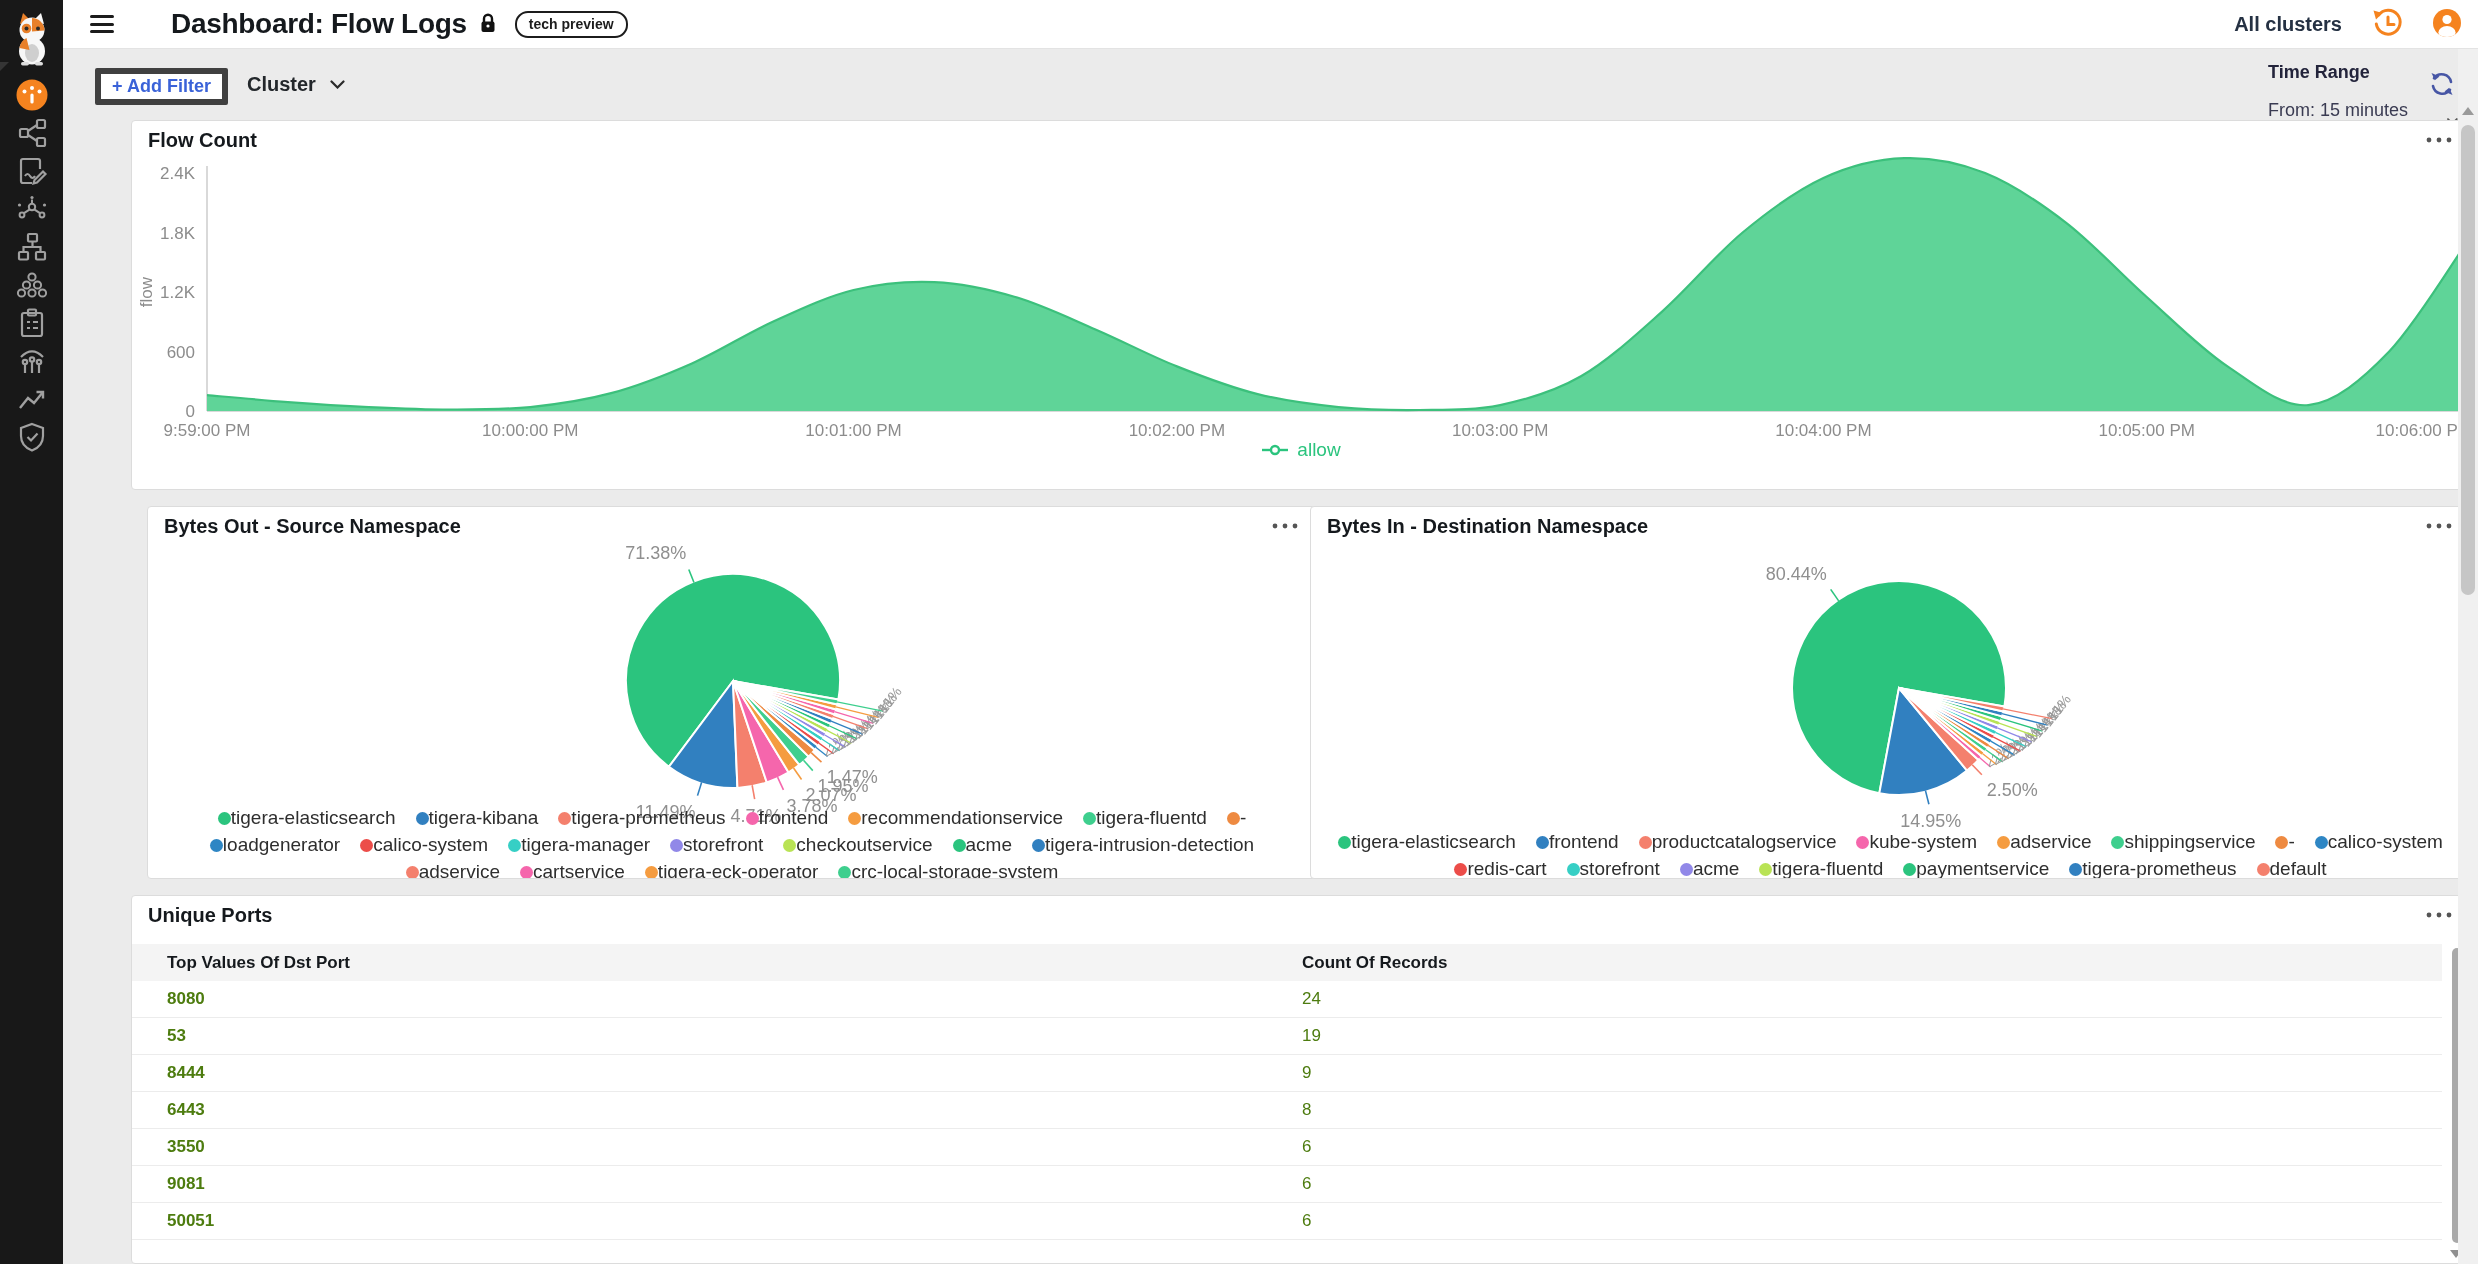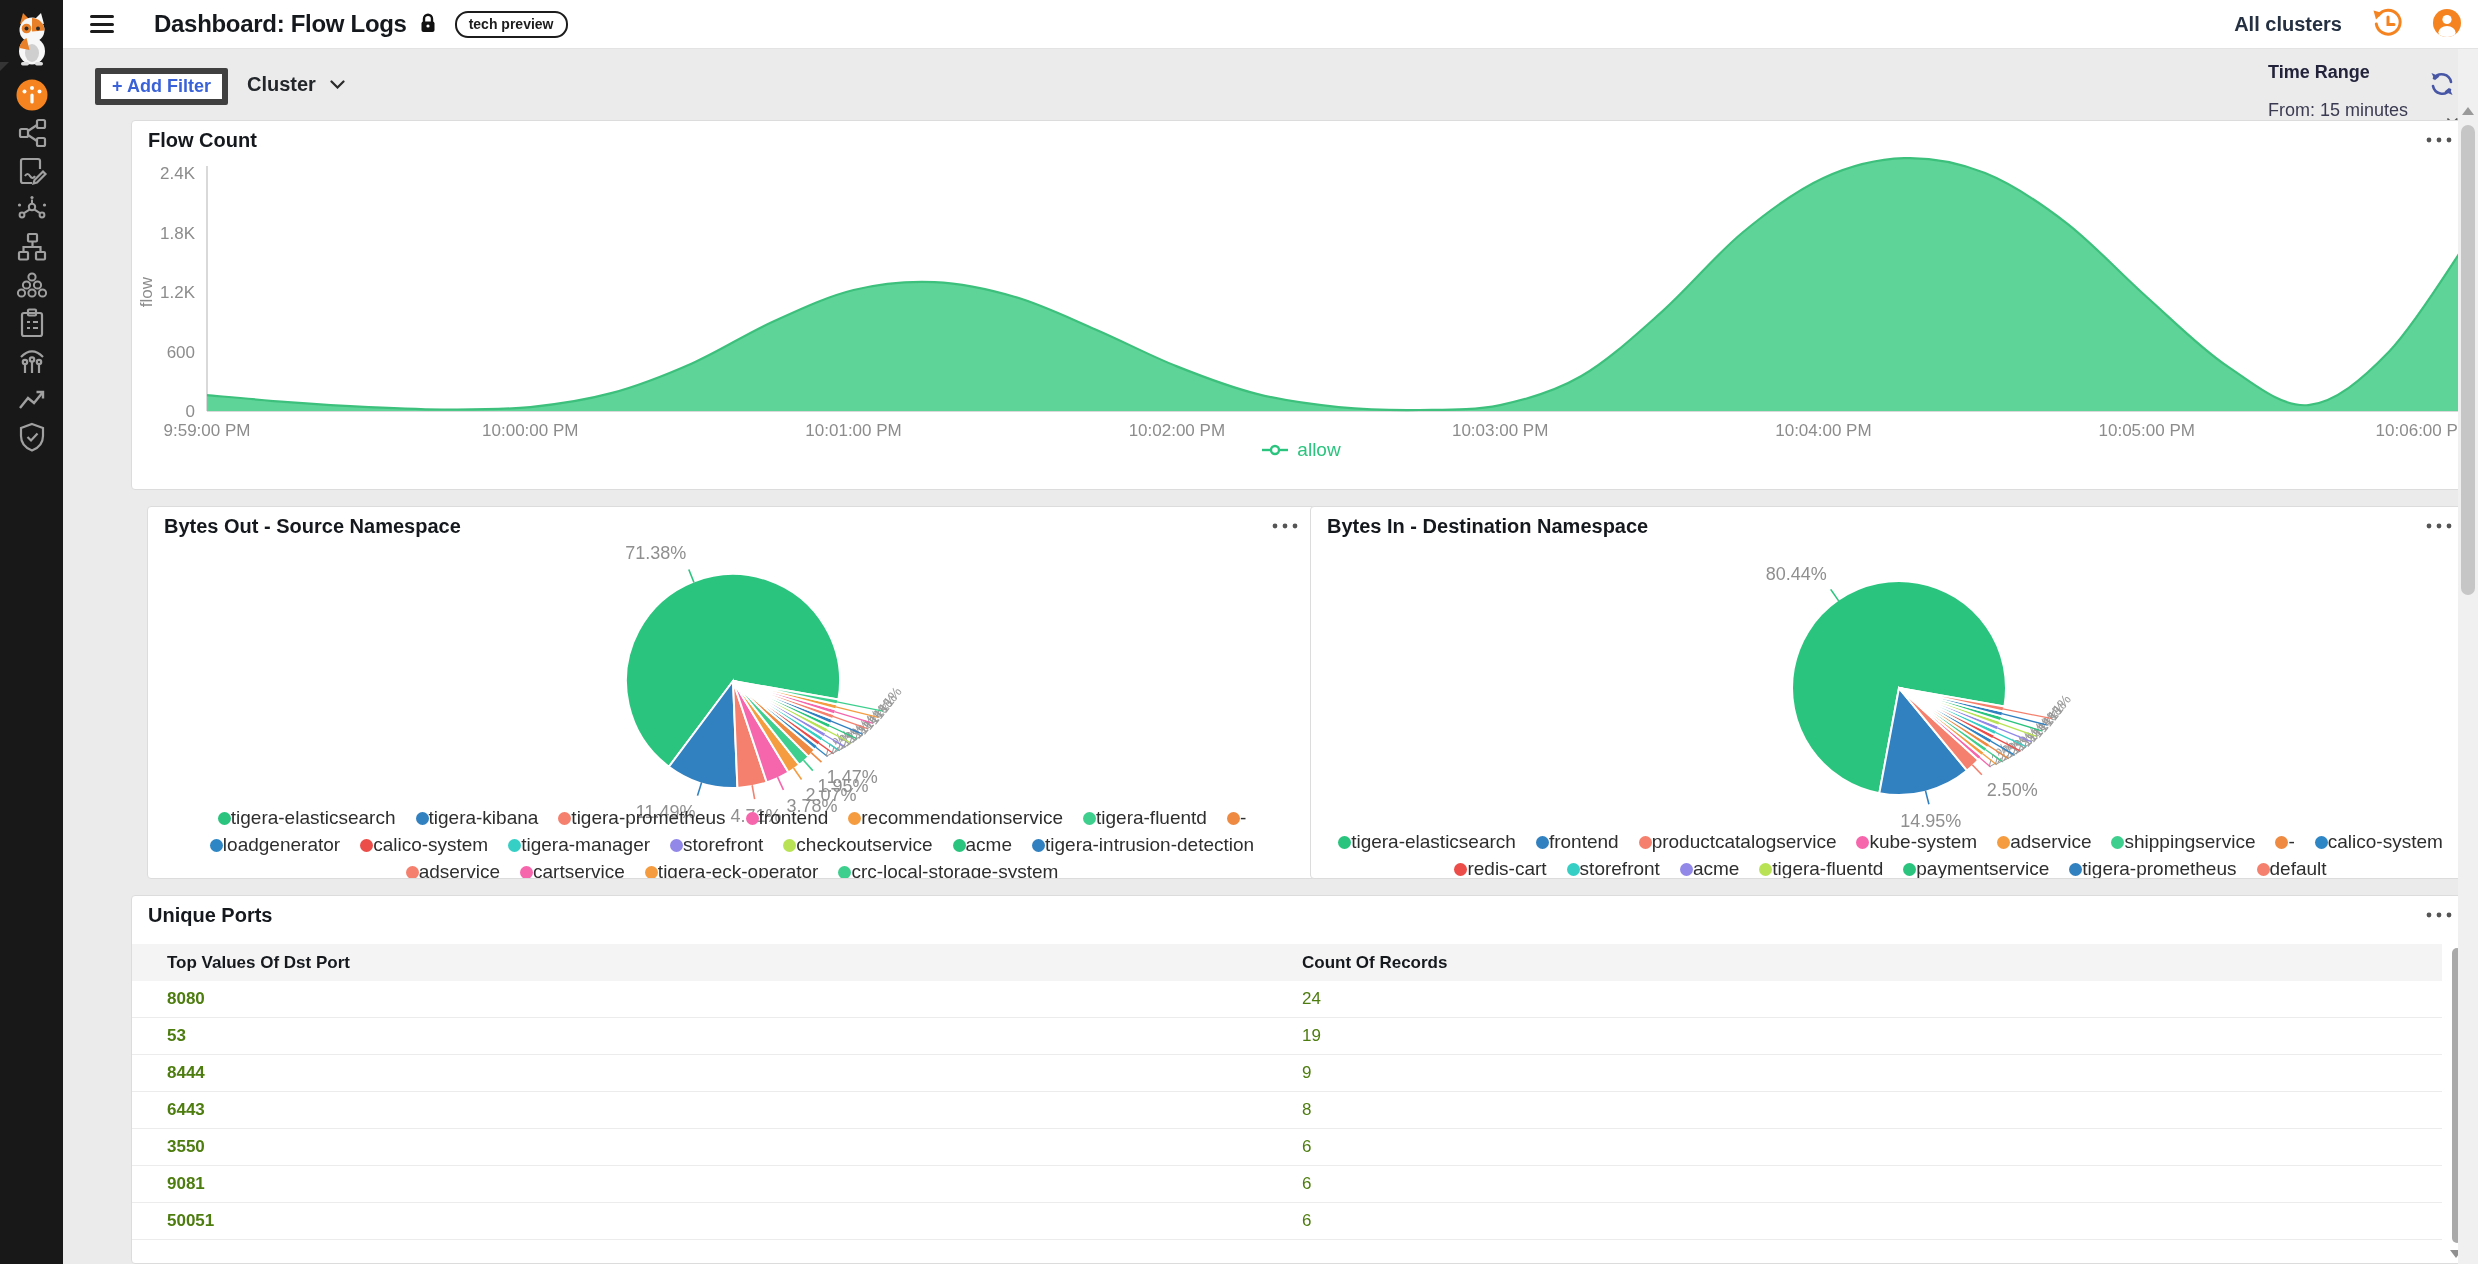--- a/index.html
+++ b/index.html
@@ -16,21 +16,21 @@
   .nav-btn { width:63px; height:38px; display:flex; align-items:center; justify-content:center;
     background:none; border:none; cursor:pointer; }
   .nav-btn svg { display:block; }
 
   
   .topbar { position:absolute; left:63px; top:0; width:2415px; height:49px; background:#fff;
     border-bottom:1px solid #e3e3e3; display:flex; align-items:center; z-index:20; }
   .hamburger { margin-left:27px; width:24px; height:18px; display:flex; flex-direction:column;
     justify-content:space-between; background:none; border:none; cursor:pointer; }
   .hamburger span { display:block; width:24px; height:3px; background:#1c1c1c; border-radius:2px; }
-  .page-title { margin-left:40px; font-size:24px; font-weight:800; color:#15191d; letter-spacing:-0.3px; }
+  .page-title { margin-left:57px; font-size:28px; font-weight:800; color:#15191d; letter-spacing:-0.3px; }
   .lock { margin-left:12px; }
   .badge { margin-left:18px; font-size:14px; font-weight:700; color:#1c1c1c;
     border:2px solid #1c1c1c; border-radius:13px; padding:3px 12px 4px; }
   .topbar-right { margin-left:auto; display:flex; align-items:center; gap:28px; padding-right:16px; }
   .all-clusters { font-size:20px; font-weight:700; color:#253143; cursor:pointer;text-align:right; }
 
   
   .main { position:absolute; left:63px; top:49px; width:2395px; height:1215px; background:#ebebeb; }
 
   .add-filter { position:absolute; left:32px; top:19px; width:133px; height:37px; background:#fff;

